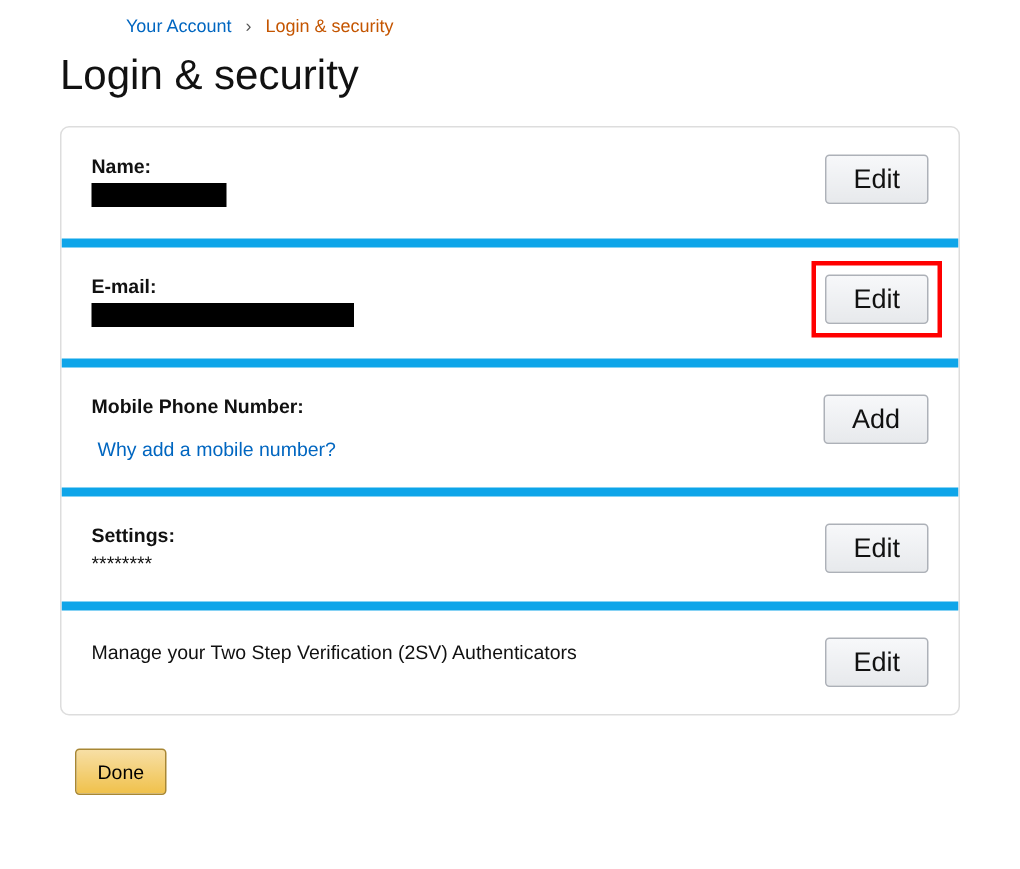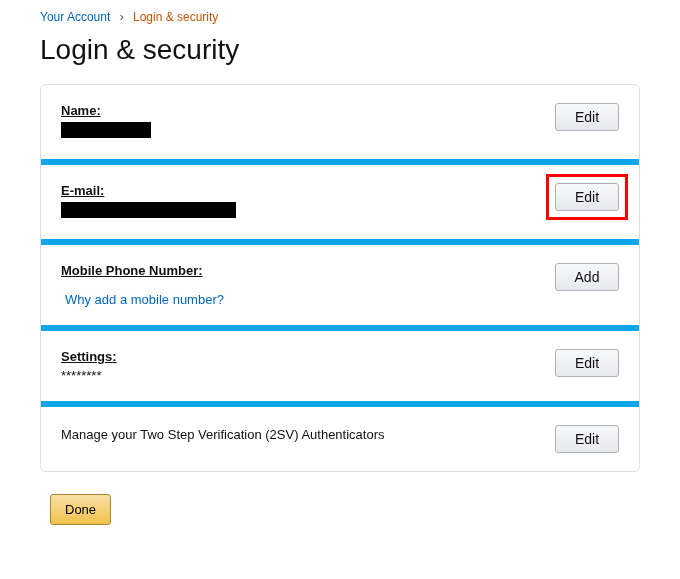--- a/index.html
+++ b/index.html
@@ -11,21 +11,21 @@
       padding: 10px 40px 30px 40px;
       background: #fff;
       width: 680px;
     }
     .breadcrumb {
       font-size: 12px;
       color: #555;
       margin-bottom: 10px;
     }
     .breadcrumb a { text-decoration: none; }
-    .bc-root { color: #0066c0; }
+    .bc-root { color: #0066c0; margin-left: 44px; }
     .bc-sep { color: #555; margin: 0 6px; }
     .bc-cur { color: #c45500; }
     h1 {
       font-size: 28px;
       font-weight: 400;
       margin: 6px 0 18px 0;
     }
     .card {
       border: 1px solid #ddd;
       border-radius: 6px;
@@ -33,36 +33,36 @@
     }
     .row {
       display: flex;
       justify-content: space-between;
       align-items: flex-start;
       padding: 18px 20px;
       border-top: 6px solid #0ea5e9;
     }
     .row:first-child { border-top: none; }
     .row .left { flex: 1; padding-right: 16px; }
-    .label { font-weight: 700; font-size: 13px; margin-bottom: 4px; text-decoration: underline; }
+    .label { font-weight: 700; font-size: 13px; margin-bottom: 4px; }
     .redacted {
       background: #000;
       display: inline-block;
       height: 16px;
     }
     .red-name { width: 90px; }
     .red-email { width: 175px; }
     .sub { font-size: 13px; color: #111; margin-top: 2px; }
     .link { color: #0066c0; cursor: pointer; font-size: 13px; display: inline-block; margin-top: 10px; margin-left: 4px;}
     .btn {
       border: 1px solid #adb1b8;
       border-radius: 3px;
       background: linear-gradient(#f7f8fa, #e7e9ec);
       padding: 5px 18px;
-      font-size: 14px;
+      font-size: 18px;
       color: #111;
       cursor: pointer;
       min-width: 64px;
       text-align: center;
     }
     .btn-wrap { flex-shrink: 0; }
     .highlight-box {
       border: 3px solid red;
       padding: 6px;
       margin: -9px;

